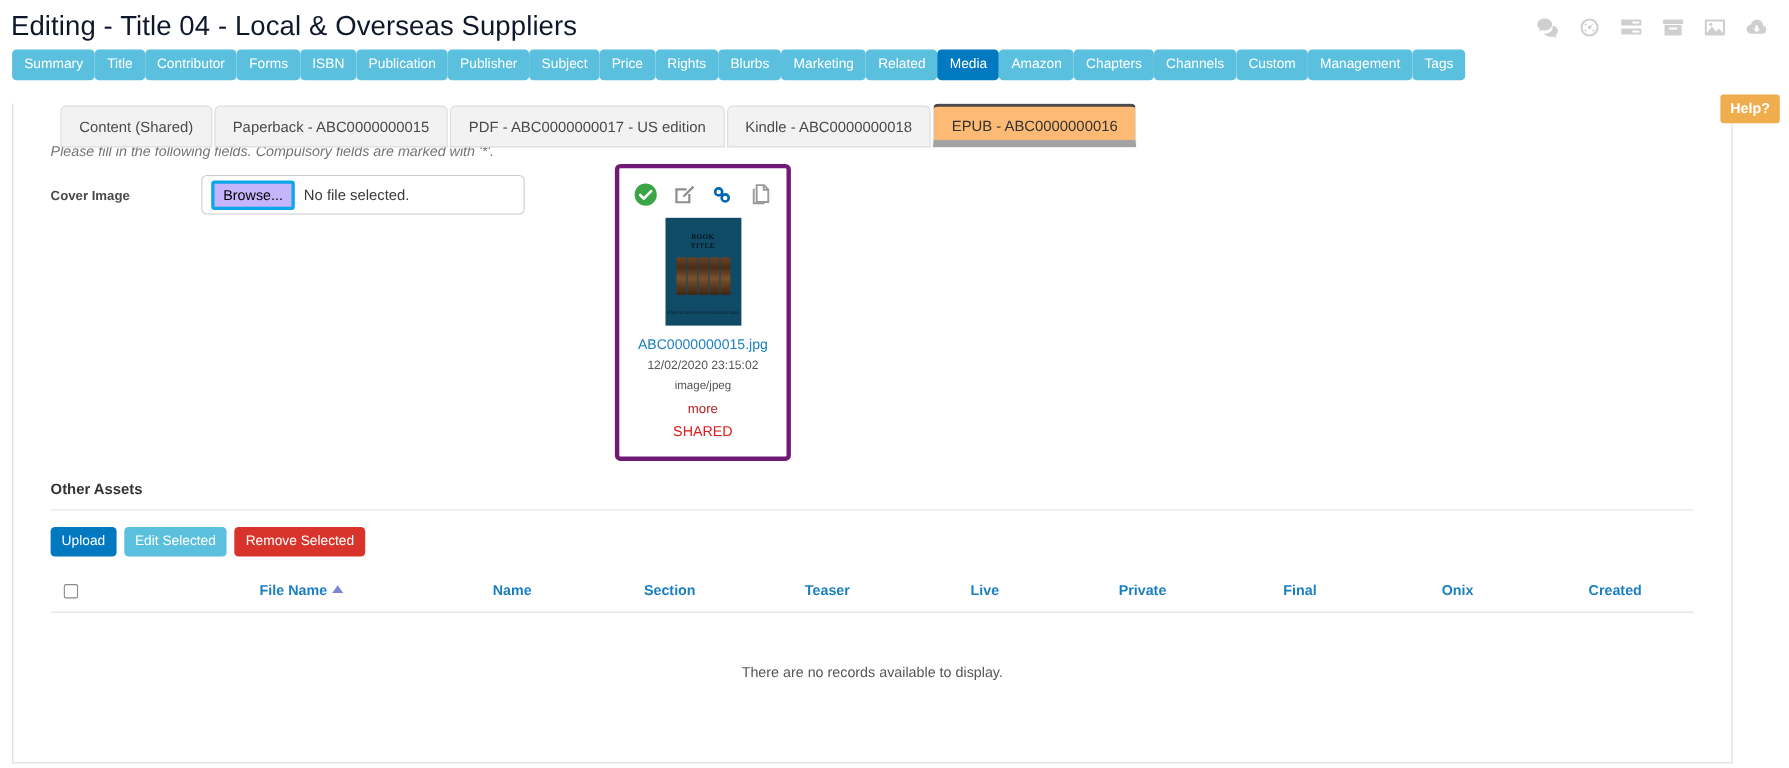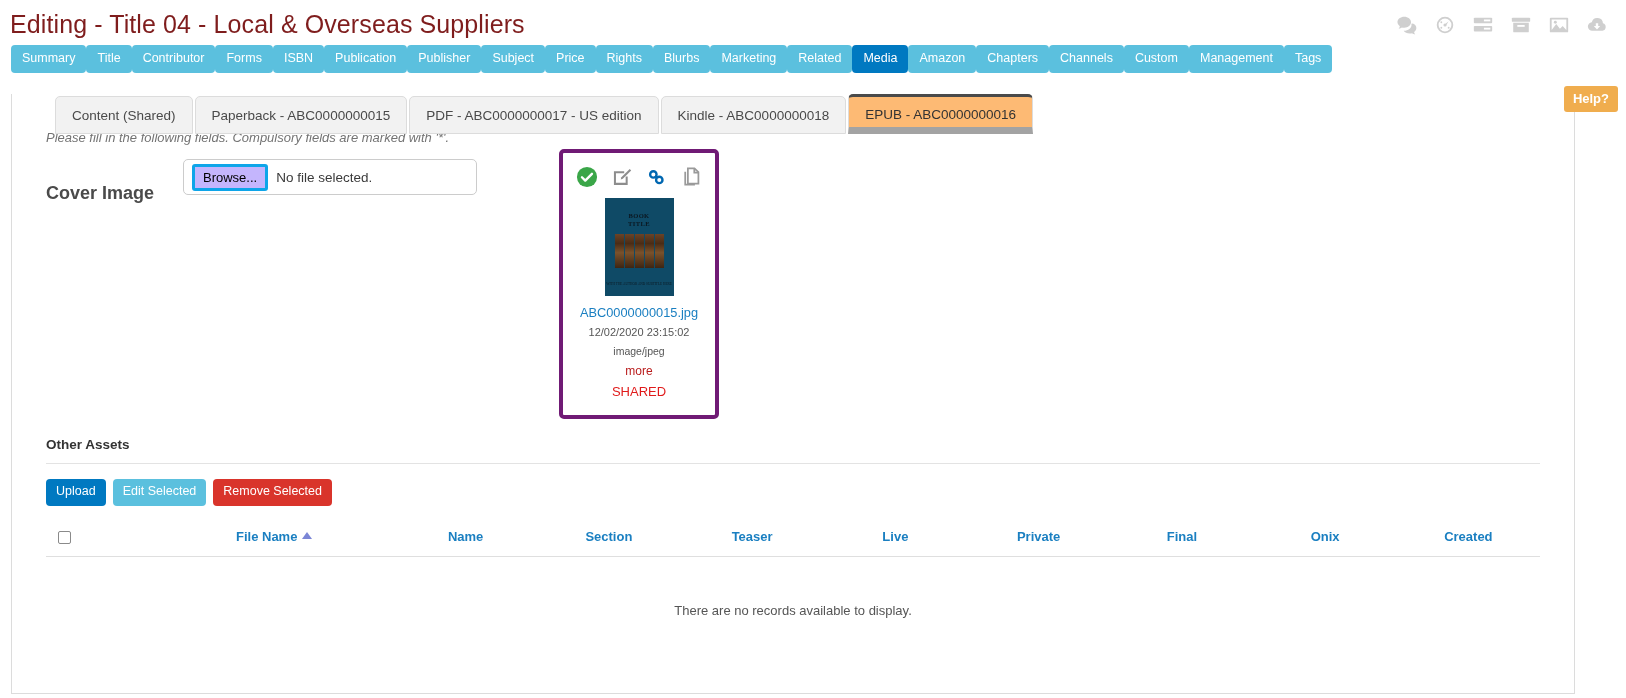--- a/index.html
+++ b/index.html
@@ -14,21 +14,21 @@
     position: relative;
     width: 1626px; height: 698px;
     background: #ffffff;
   }
 
   
   .page-title {
     position: absolute;
     left: 10px; top: 10px;
     font-size: 25px;
-    color: #7f1d1d;
+    color: #0f172a;
     font-weight: 400;
     letter-spacing: 0.1px;
     white-space: nowrap;
   }
 
   .top-icons {
     position: absolute;
     right: 18px; top: 14px;
     display: flex;
     align-items: center;
@@ -140,24 +140,23 @@
 
   
   .cover-row {
     position: relative;
     margin-top: 20px;
     height: 270px;
   }
   .field-label {
     position: absolute;
     left: 0; top: 6px;
-    font-size: 18px;
+    font-size: 12px;
     font-weight: bold;
     color: #4a4a4a;
-    margin-top: 12px;
   }
   .file-input {
     position: absolute;
     left: 137px; top: -6px;
     width: 294px;
     height: 36px;
     border: 1px solid #cccccc;
     border-radius: 5px;
     background: #ffffff;
     display: flex;

